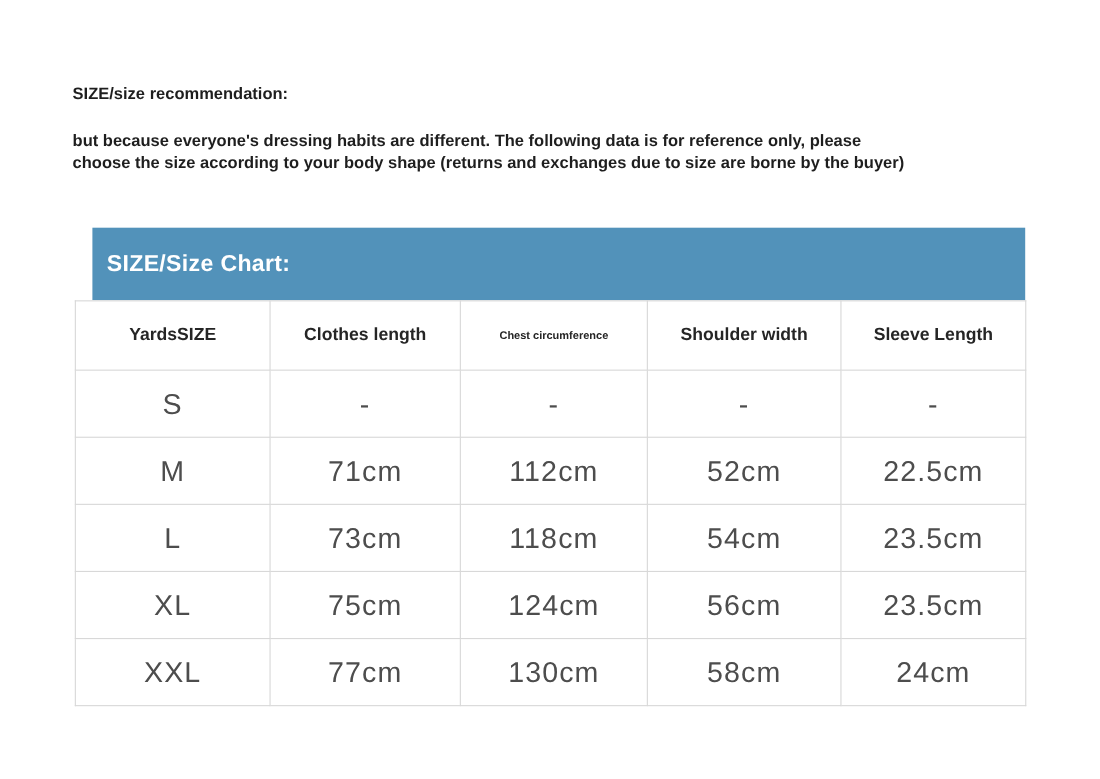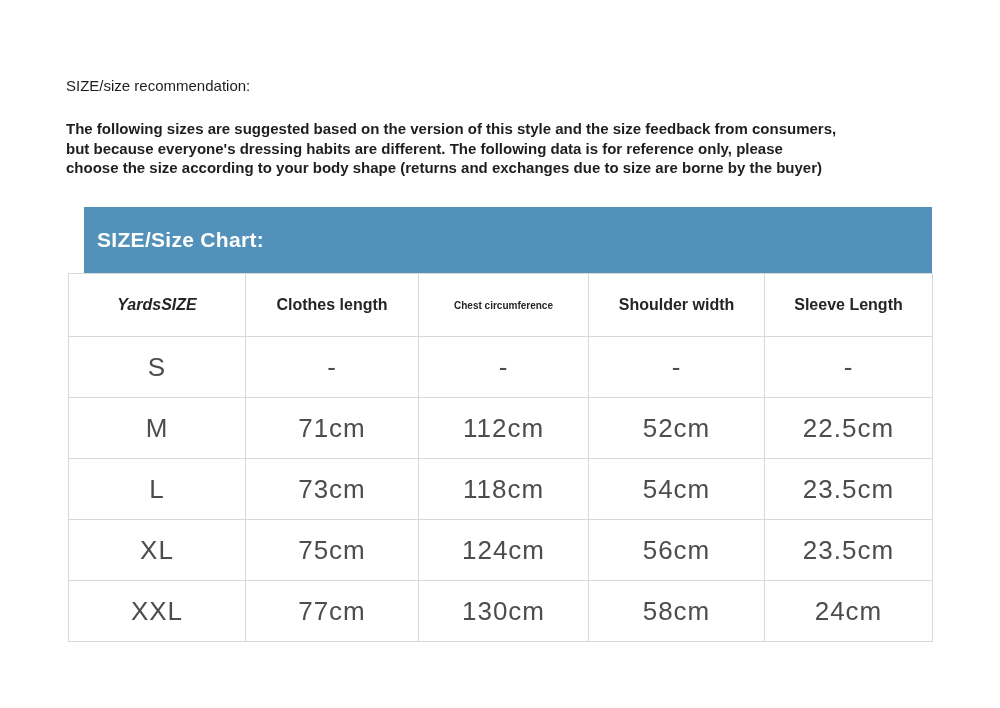--- a/index.html
+++ b/index.html
@@ -10,21 +10,21 @@
     width: 1000px;
     height: 708px;
     background: #ffffff;
     overflow: hidden;
   }
   .heading {
     position: absolute;
     left: 66px;
     top: 77px;
     font-size: 15px;
-    font-weight: normal;
+    font-weight: bold;
     color: #1e1e1e;
   }
   .intro {
     position: absolute;
     left: 66px;
     top: 119px;
     width: 880px;
     font-size: 15px;
     font-weight: bold;
     color: #1e1e1e;
@@ -83,41 +83,40 @@
   }
 </style>
 </head>
 <body>
 
 <div class="page">
 
   <div class="heading">SIZE/size recommendation:</div>
 
   <div class="intro">
-    <div>The following sizes are suggested based on the version of this style and the size feedback from consumers,</div>
     <div>but because everyone's dressing habits are different. The following data is for reference only, please</div>
     <div>choose the size according to your body shape (returns and exchanges due to size are borne by the buyer)</div>
   </div>
 
   <div class="sheet">
     <div class="title-bar" style="background: rgb(82, 146, 186);">
       <span class="title">SIZE/Size Chart:</span>
     </div>
 
     <table class="size-table">
       <colgroup>
         <col style="width:177px">
         <col style="width:173px">
         <col style="width:170px">
         <col style="width:176px">
         <col style="width:168px">
       </colgroup>
       <thead>
         <tr>
-          <th style="border-color: rgb(216, 216, 216); font-style: italic;">YardsSIZE</th>
+          <th style="border-color: rgb(216, 216, 216);">YardsSIZE</th>
           <th style="border-color: rgb(216, 216, 216);">Clothes length</th>
           <th class="chest" style="border-color: rgb(216, 216, 216);">
             <span class="wrap-label">Chest circumference</span>
           </th>
           <th style="border-color: rgb(216, 216, 216);">Shoulder width</th>
           <th style="border-color: rgb(216, 216, 216);">Sleeve Length</th>
         </tr>
       </thead>
       <tbody>
         <tr>

